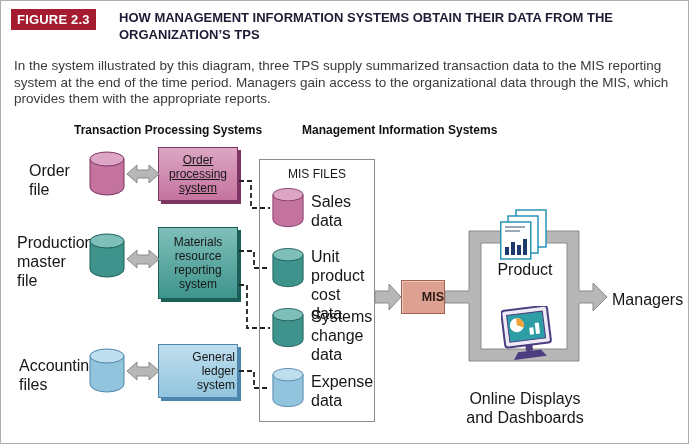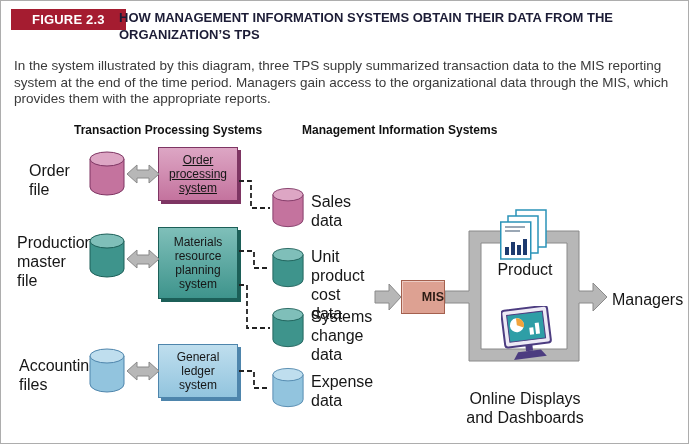--- a/index.html
+++ b/index.html
@@ -2,21 +2,21 @@
 <html style="--figure_red: #A51C30; --title_ink: #1C1C36; --body_ink: #3A3A3A; --label_ink: #161616; --pink: #C4739E; --pink_light: #DDA6C4; --pink_dark: #7E3563; --teal: #3E948C; --teal_light: #7FBFB9; --teal_dark: #1C5F58; --blue: #92C4DE; --blue_light: #BFDEEE; --blue_dark: #4E85AC; --salmon: #DDA192; --salmon_dark: #A4604E; --gray_fill: #B7B7B7; --gray_stroke: #8A8A8A; --dash_ink: #222222; --cyan: #2A93B8; --navy: #1D3A6E; --purple: #4C3C80; --screen_teal: #2E9EA6; --orange: #F2A33C;"><head>
 <meta charset="utf-8">
 <style>
   html,body { margin:0; padding:0; background:#fff; }
   #figure {
     position:relative; width:689px; height:444px; overflow:hidden;
     background:#fff; border:1px solid #ADADAD; box-sizing:border-box;
     font-family:"Liberation Sans", sans-serif;
   }
   .fig-label {
-    position:absolute; left:10px; top:8px; padding:3px 21px;
+    position:absolute; left:10px; top:8px; padding:3px 6px;
     background:var(--figure_red); color:#fff; font-weight:bold; font-size:13px;
     letter-spacing:0.2px;
   }
   .fig-title {
     position:absolute; left:118px; top:9px; width:505px;
     font-weight:bold; font-size:13px; line-height:16.5px; color:var(--title_ink);
   }
   .fig-desc {
     position:absolute; left:13px; top:57px; width:664px;
     font-size:13.5px; line-height:16.5px; color:var(--body_ink);
@@ -38,21 +38,21 @@
   .cyl-wrap[data-color="blue"] .cyl-body { fill:var(--blue); stroke:var(--blue_dark); }
   .cyl-wrap[data-color="blue"] .cyl-top  { fill:var(--blue_light); stroke:var(--blue_dark); }
   .cyl-body, .cyl-top { stroke-width:1; }
   .sysbox {
     position:absolute; z-index:2; display:flex; align-items:center; justify-content:center;
     text-align:center; font-size:12px; line-height:1.18; color:var(--label_ink);
     border:1px solid #555; box-sizing:border-box; padding:2px;
   }
   .sysbox[data-color="pink"] { background:linear-gradient(180deg,var(--pink_light),var(--pink)); border-color:var(--pink_dark); box-shadow:3px 3px 0 var(--pink_dark);text-decoration:underline; }
   .sysbox[data-color="teal"] { background:linear-gradient(180deg,var(--teal_light),var(--teal)); border-color:var(--teal_dark); box-shadow:3px 3px 0 var(--teal_dark); }
-  .sysbox[data-color="blue"] { background:linear-gradient(180deg,var(--blue_light),var(--blue)); border-color:var(--blue_dark); box-shadow:3px 3px 0 var(--blue_dark); }
+  .sysbox[data-color="blue"] { background:linear-gradient(180deg,var(--blue_light),var(--blue)); border-color:var(--blue_dark); box-shadow:3px 3px 0 var(--blue_dark);text-align:right; }
   .mis-files {
     position:absolute; left:258px; top:158px; width:116px; height:263px;
     background:#fff; border:1px solid #8C8C8C; box-sizing:border-box; z-index:1;
   }
   .mis-files-title {
     margin-top:7px; text-align:center; font-size:12px; color:var(--label_ink);
   }
   .mis-box {
     position:absolute; left:400px; top:279px; width:44px; height:34px; z-index:6;
     background:var(--salmon); border:1px solid var(--salmon_dark); box-sizing:border-box;
@@ -95,26 +95,29 @@
     <svg width="36" height="46" viewBox="0 0 36 46">
         <path class="cyl-body" d="M1 8 L1 36 A17 8 0 0 0 35 36 L35 8 Z"></path>
         <ellipse class="cyl-top" cx="18" cy="8" rx="17" ry="7"></ellipse>
       </svg>
   </div>
 
   <div class="sysbox" style="left:157px;top:146px;width:80px;height:54px" data-color="pink">
     <span>Order processing system</span>
   </div>
   <div class="sysbox" style="left:157px;top:226px;width:80px;height:72px" data-color="teal">
-    <span>Materials resource planning system</span>
+    <span>Materials resource reporting system</span>
   </div>
   <div class="sysbox" style="left:157px;top:343px;width:80px;height:54px" data-color="blue">
     <span>General ledger system</span>
   </div>
 
+  <div class="mis-files">
+    <div class="mis-files-title">MIS FILES</div>
+  </div>
 
   <div class="cyl-wrap" style="left:271px;top:186px" data-color="pink">
     <svg width="32" height="42" viewBox="0 0 36 46">
         <path class="cyl-body" d="M1 8 L1 36 A17 8 0 0 0 35 36 L35 8 Z"></path>
         <ellipse class="cyl-top" cx="18" cy="8" rx="17" ry="7"></ellipse>
       </svg>
   </div>
   <div class="cyl-wrap" style="left:271px;top:246px" data-color="teal">
     <svg width="32" height="42" viewBox="0 0 36 46">
         <path class="cyl-body" d="M1 8 L1 36 A17 8 0 0 0 35 36 L35 8 Z"></path>

